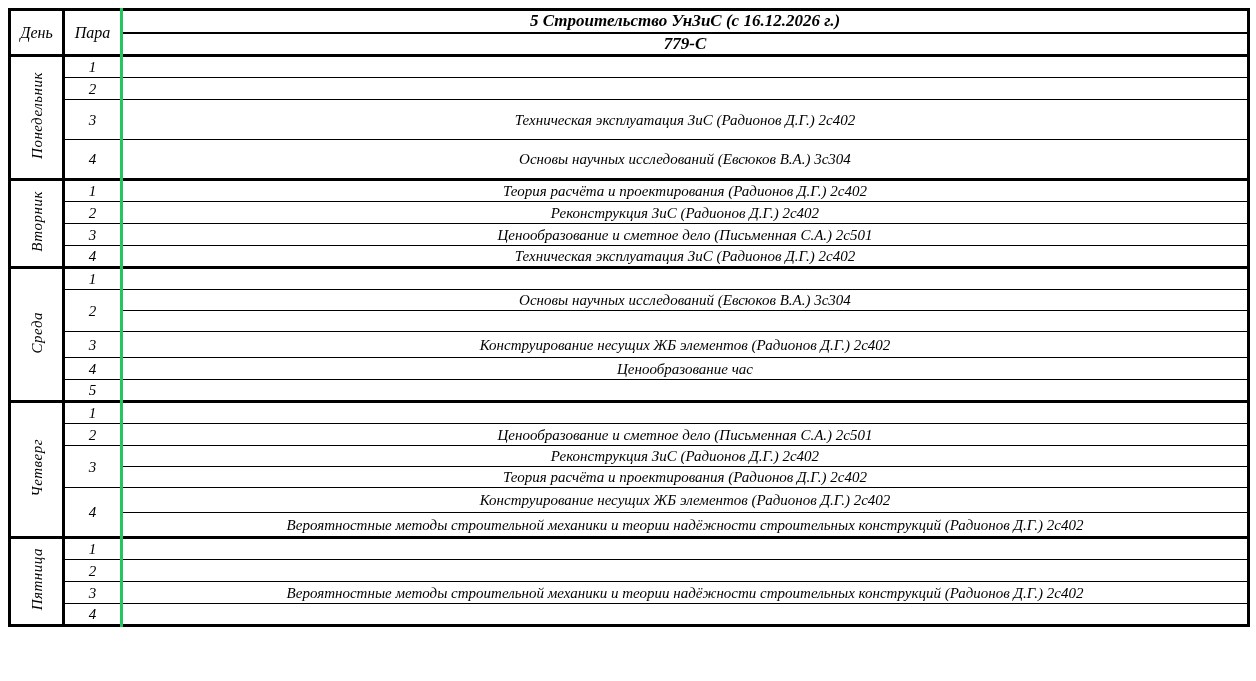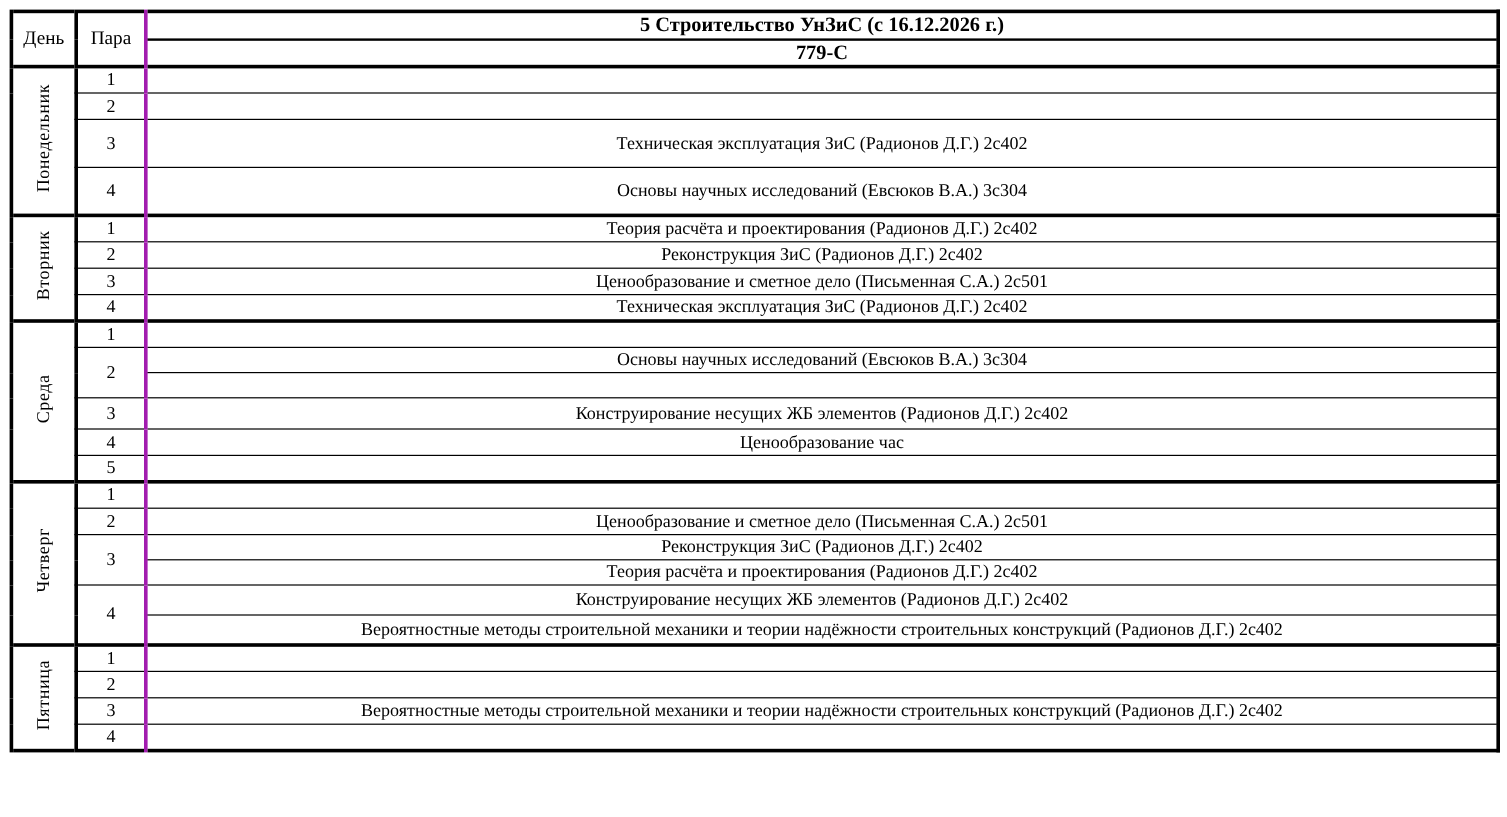--- a/index.html
+++ b/index.html
@@ -6,41 +6,42 @@
     margin: 0;
     padding: 0;
     background: #ffffff;
   }
   body {
     font-family: "Liberation Serif", "DejaVu Serif", serif;
     color: #000000;
   }
   .wrap {
     padding: 8px 6px 6px 8px;
+    font-style: italic;
   }
   table.tbl {
     border-collapse: collapse;
     table-layout: fixed;
     width: 1242px;
     border: 3px solid #000;
   }
   col.c-day  { width: 54px; }
   col.c-pair { width: 58px; }
   td {
     border: 1px solid #000;
     vertical-align: middle;
     text-align: center;
     padding: 0 4px;
     font-size: 15px;
     line-height: 1.2;
     overflow: hidden;
     white-space: nowrap;
   }
   td.day-cell  { border-left: 3px solid #000; border-right: 3px solid #000; }
-  td.pair-cell { border-right: 3px solid #a21caf; }
+  td.pair-cell { border-right: 3px solid #22c55e; }
   tr.day-start > td { border-top: 3px solid #000; }
   tr.hdr-split > td { border-top: 2px solid #000; }
   td.hdr-cell { font-size: 16px; }
   td.hdr-title { font-weight: bold; font-size: 17px; }
   tr.h-hdr  { height: 23px; }
   tr.h-std  { height: 22px; }
   tr.h-tall { height: 40px; }
   tr.h-sub  { height: 21px; }
   tr.h-sub2 { height: 25px; }
   tr.h-med  { height: 26px; }

